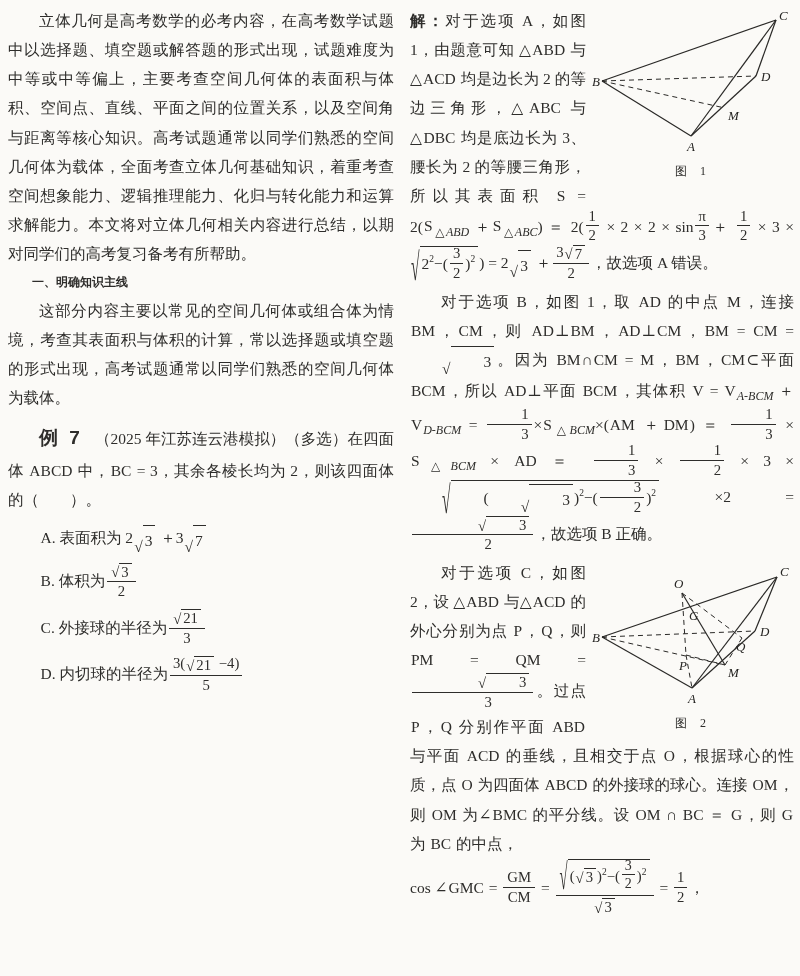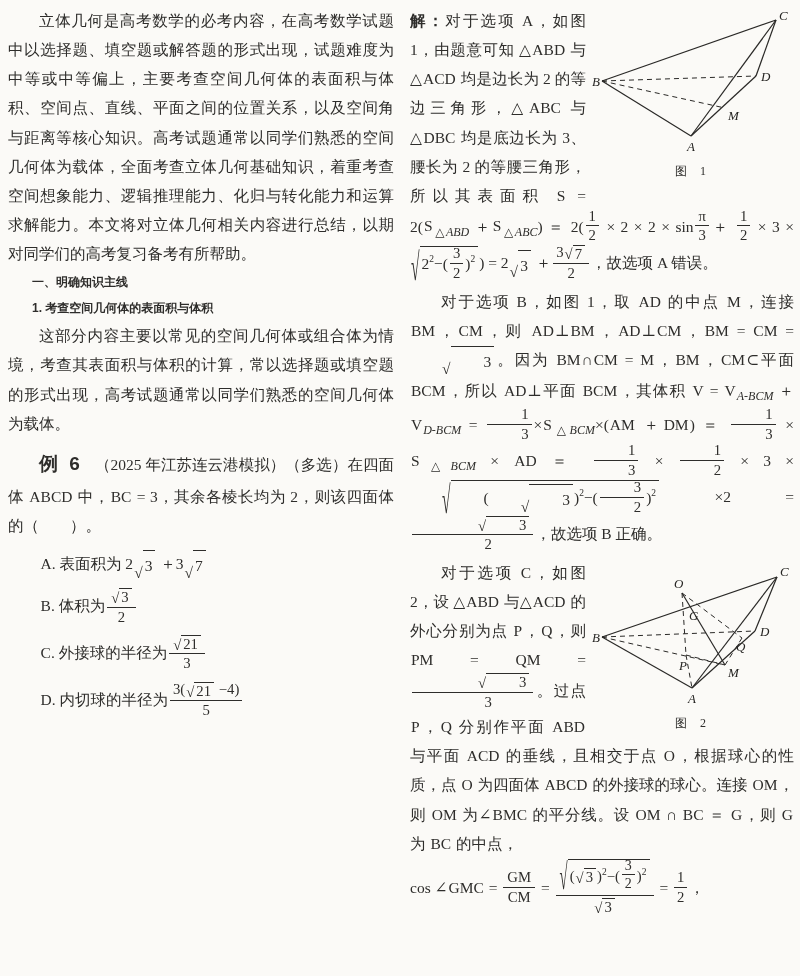--- a/index.html
+++ b/index.html
@@ -89,25 +89,24 @@
 </style>
 </head>
 <body>
 
 <div class="page">
 
   <div class="col col-left">
     <p class="para indent">立体几何是高考数学的必考内容，在高考数学试题中以选择题、填空题或解答题的形式出现，试题难度为中等或中等偏上，主要考查空间几何体的表面积与体积、空间点、直线、平面之间的位置关系，以及空间角与距离等核心知识。高考试题通常以同学们熟悉的空间几何体为载体，全面考查立体几何基础知识，着重考查空间想象能力、逻辑推理能力、化归与转化能力和运算求解能力。本文将对立体几何相关内容进行总结，以期对同学们的高考复习备考有所帮助。</p>
 
     <h3 class="heading">一、明确知识主线</h3>
-    <h4 class="subheading">1. 考查空间几何体的表面积与体积</h4>
 
     <p class="para indent">这部分内容主要以常见的空间几何体或组合体为情境，考查其表面积与体积的计算，常以选择题或填空题的形式出现，高考试题通常以同学们熟悉的空间几何体为载体。</p>
 
-    <p class="para example-stem indent"><span class="example-label">例 6</span><span>（2025 年江苏连云港模拟）（多选）在四面体 <span class="mi">ABCD</span> 中，<span class="mi">BC</span> = 3，其余各棱长均为 2，则该四面体的（　　）。</span></p>
+    <p class="para example-stem indent"><span class="example-label">例 7</span><span>（2025 年江苏连云港模拟）（多选）在四面体 <span class="mi">ABCD</span> 中，<span class="mi">BC</span> = 3，其余各棱长均为 2，则该四面体的（　　）。</span></p>
 
     <div>
       <p class="para option">A. 表面积为 2<span class="sqrt">
             <span class="rsign">√</span>
             <span class="rad">3</span>
           </span> ＋3<span class="sqrt">
             <span class="rsign">√</span>
             <span class="rad">7</span>
           </span></p>
       <p class="para option">B. 体积为<span class="frac">

